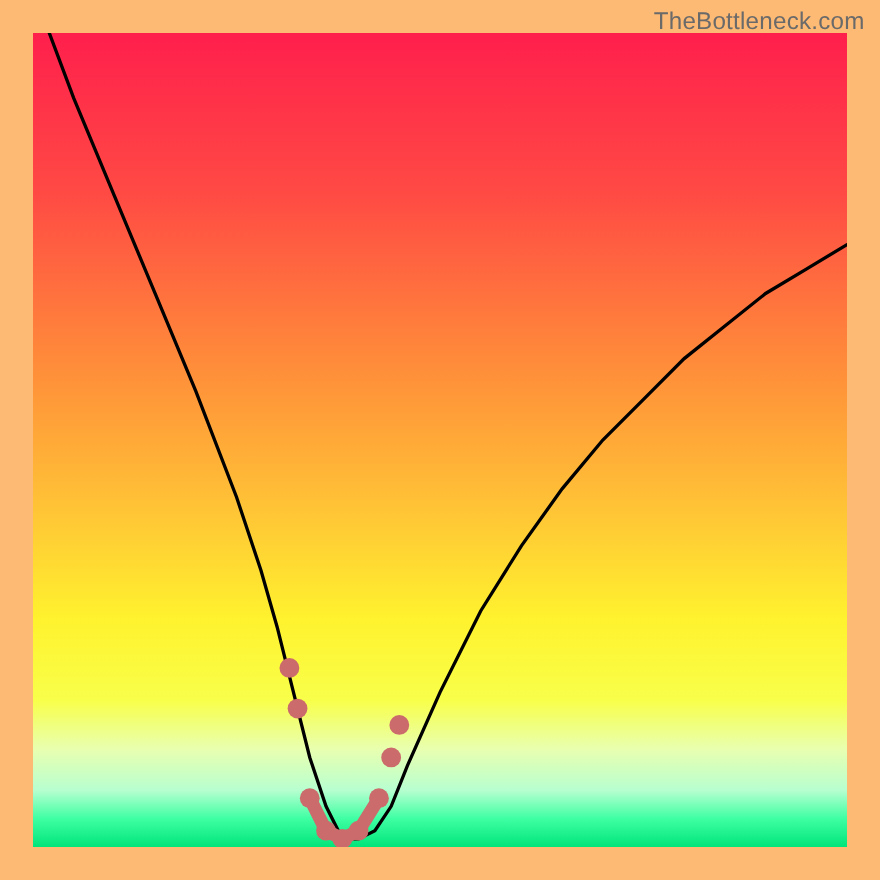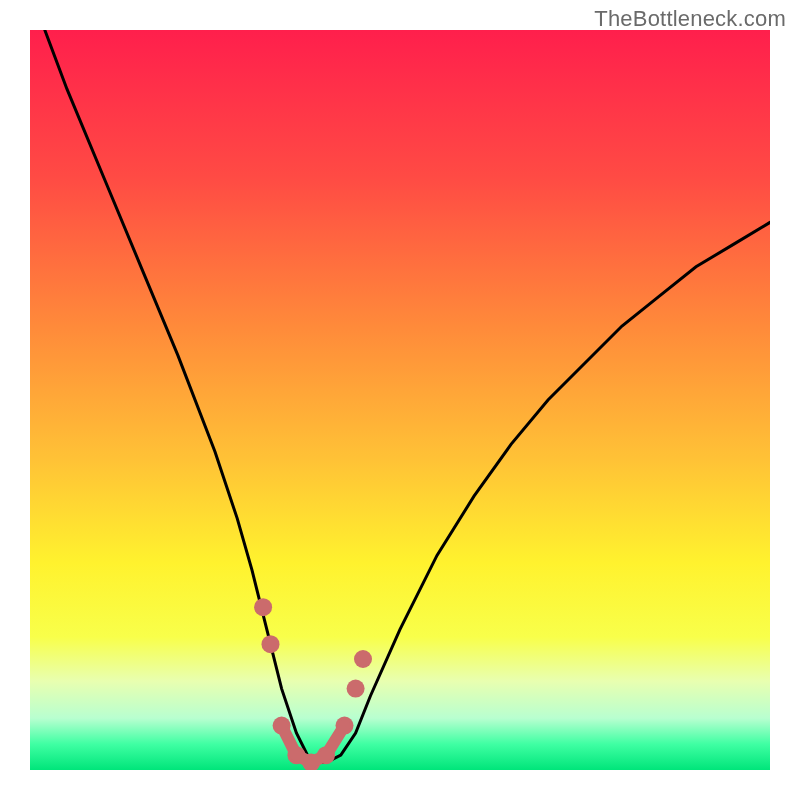--- a/index.html
+++ b/index.html
@@ -9,21 +9,21 @@
     height: 800px;
     background: #000;
     overflow: hidden;
   }
   .frame {
     position: absolute;
     left: 0;
     top: 0;
     width: 800px;
     height: 800px;
-    background: #ffffff;
+    background: #fdba74;
   }
   .plot {
     position: absolute;
     left: 30px;
     top: 30px;
     width: 740px;
     height: 740px;
     overflow: hidden;
   }
   .gradient {

